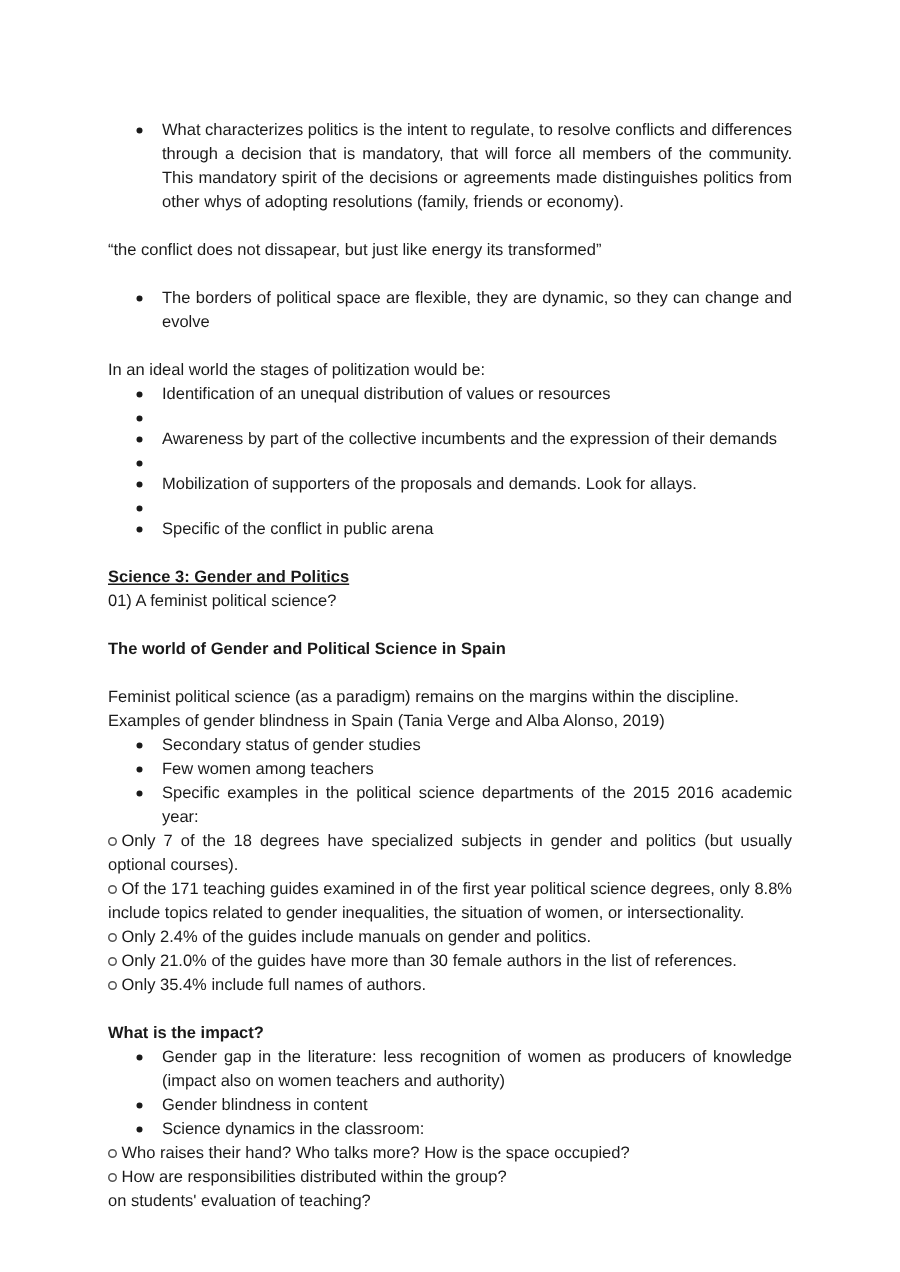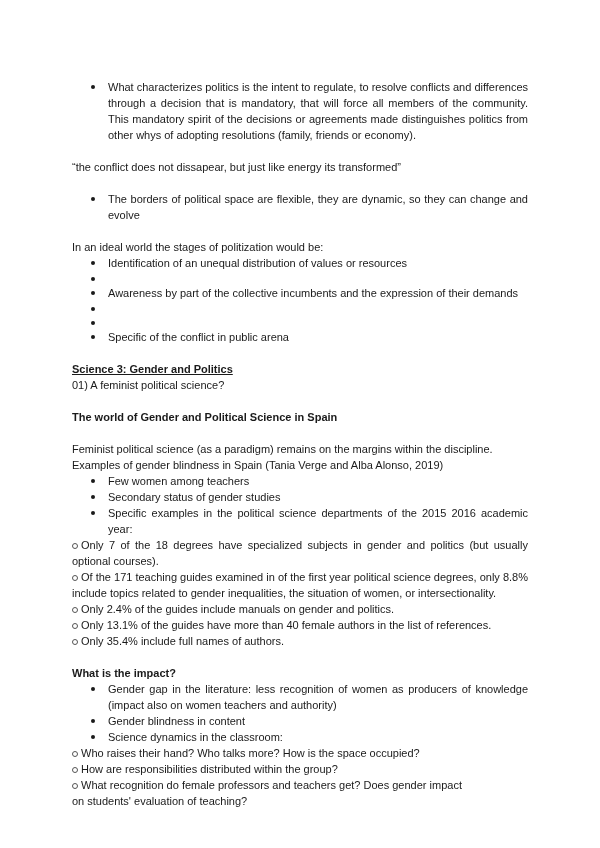--- a/index.html
+++ b/index.html
@@ -37,51 +37,51 @@
   <ul class="bul">
     <li>The borders of political space are flexible, they are dynamic, so they can change and evolve</li>
   </ul>
   <div class="gap-l"></div>
   <p>In an ideal world the stages of politization would be:</p>
   <ul class="bul">
     <li>Identification of an unequal distribution of values or resources</li>
     <li class="gap-m" style="padding:0"></li>
     <li>Awareness by part of the collective incumbents and the expression of their demands</li>
     <li class="gap-m" style="padding:0"></li>
+    <li>Mobilization of supporters of the proposals and demands. Look for allays.</li>
     <li class="gap-m" style="padding:0"></li>
     <li>Specific of the conflict in public arena</li>
   </ul>
   <div class="gap-l"></div>
 
   <p class="h-session">Science 3: Gender and Politics</p>
   <p>01) A feminist political science?</p>
   <div class="gap-l"></div>
   <p class="h-bold">The world of Gender and Political Science in Spain</p>
   <div class="gap-l"></div>
   <p>Feminist political science (as a paradigm) remains on the margins within the discipline.</p>
   <p>Examples of gender blindness in Spain (Tania Verge and Alba Alonso, 2019)</p>
   <ul class="bul">
+    <li>Secondary status of gender studies</li>
     <li>Few women among teachers</li>
-    <li>Secondary status of gender studies</li>
     <li>Specific examples in the political science departments of the 2015 2016 academic year:</li>
   </ul>
   <div class="justify">
     <p><span class="circ"></span><span>Only 7 of the 18 degrees have specialized subjects in gender and politics (but usually optional courses).</span></p>
     <p><span class="circ"></span><span>Of the 171 teaching guides examined in of the first year political science degrees, only 8.8% include topics related to gender inequalities, the situation of women, or intersectionality.</span></p>
     <p><span class="circ"></span><span>Only 2.4% of the guides include manuals on gender and politics.</span></p>
-    <p><span class="circ"></span><span>Only 13.1% of the guides have more than 40 female authors in the list of references.</span></p>
+    <p><span class="circ"></span><span>Only 21.0% of the guides have more than 30 female authors in the list of references.</span></p>
     <p><span class="circ"></span><span>Only 35.4% include full names of authors.</span></p>
   </div>
   <div class="gap-l"></div>
 
   <p class="h-bold">What is the impact?</p>
   <ul class="bul">
     <li>Gender gap in the literature: less recognition of women as producers of knowledge (impact also on women teachers and authority)</li>
     <li>Gender blindness in content</li>
     <li>Science dynamics in the classroom:</li>
   </ul>
   <div>
     <p><span class="circ"></span><span>Who raises their hand? Who talks more? How is the space occupied?</span></p>
     <p><span class="circ"></span><span>How are responsibilities distributed within the group?</span></p>
-    <p><span class="circ"></span><span>What recognition do female professors and teachers get? Does gender impact</span></p>
     <p>on students' evaluation of teaching?</p>
   </div>
 </div>
 
 </body></html>

